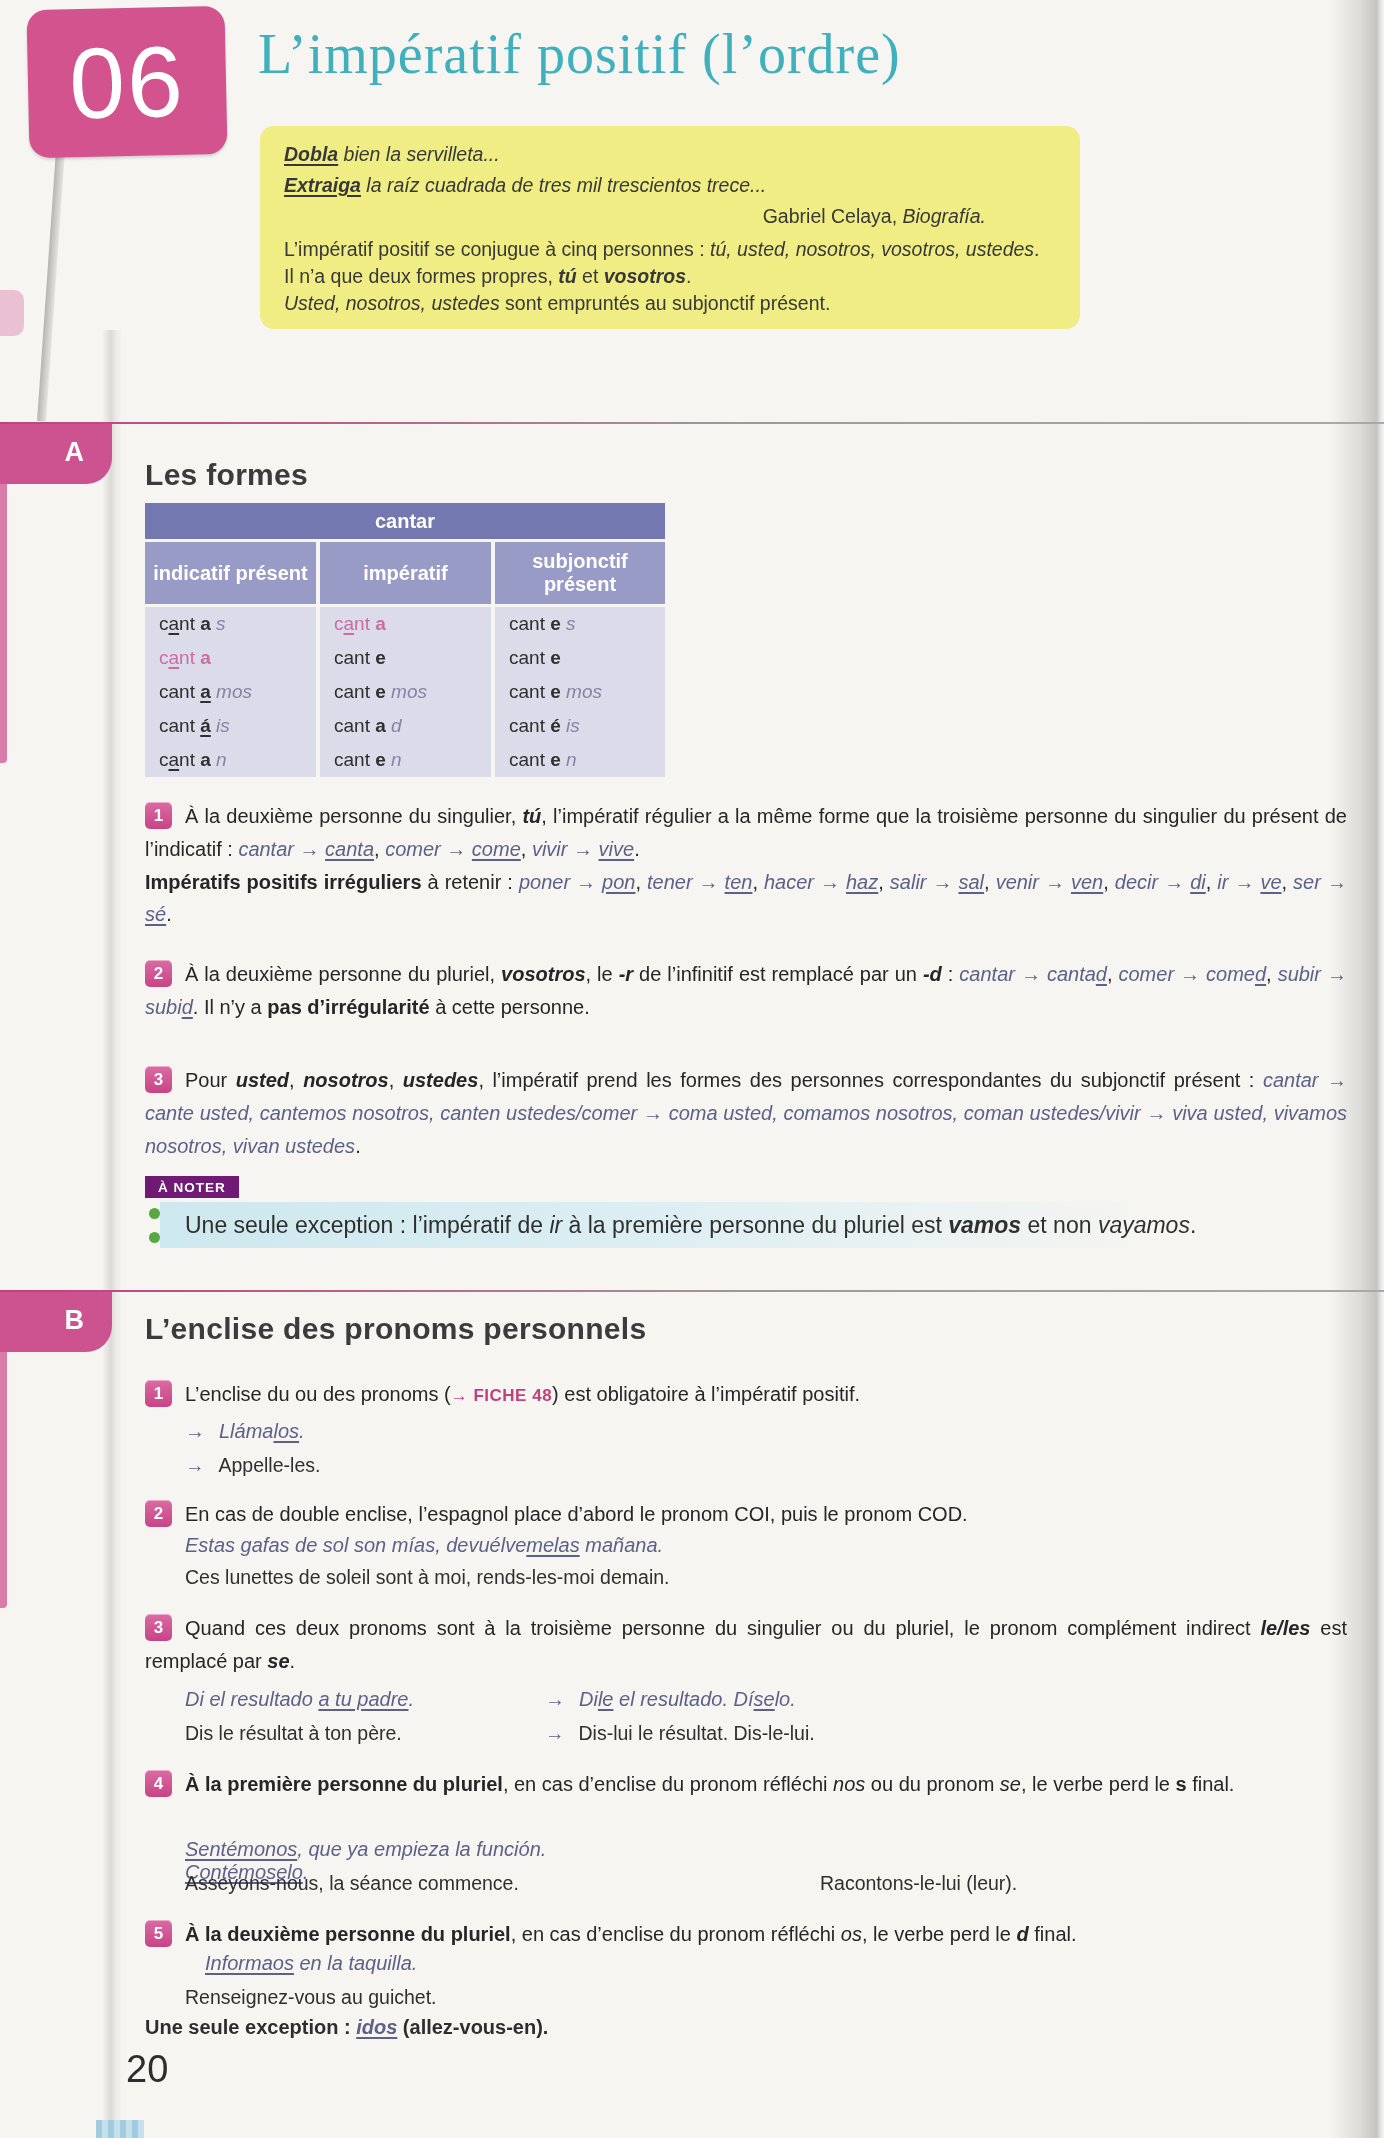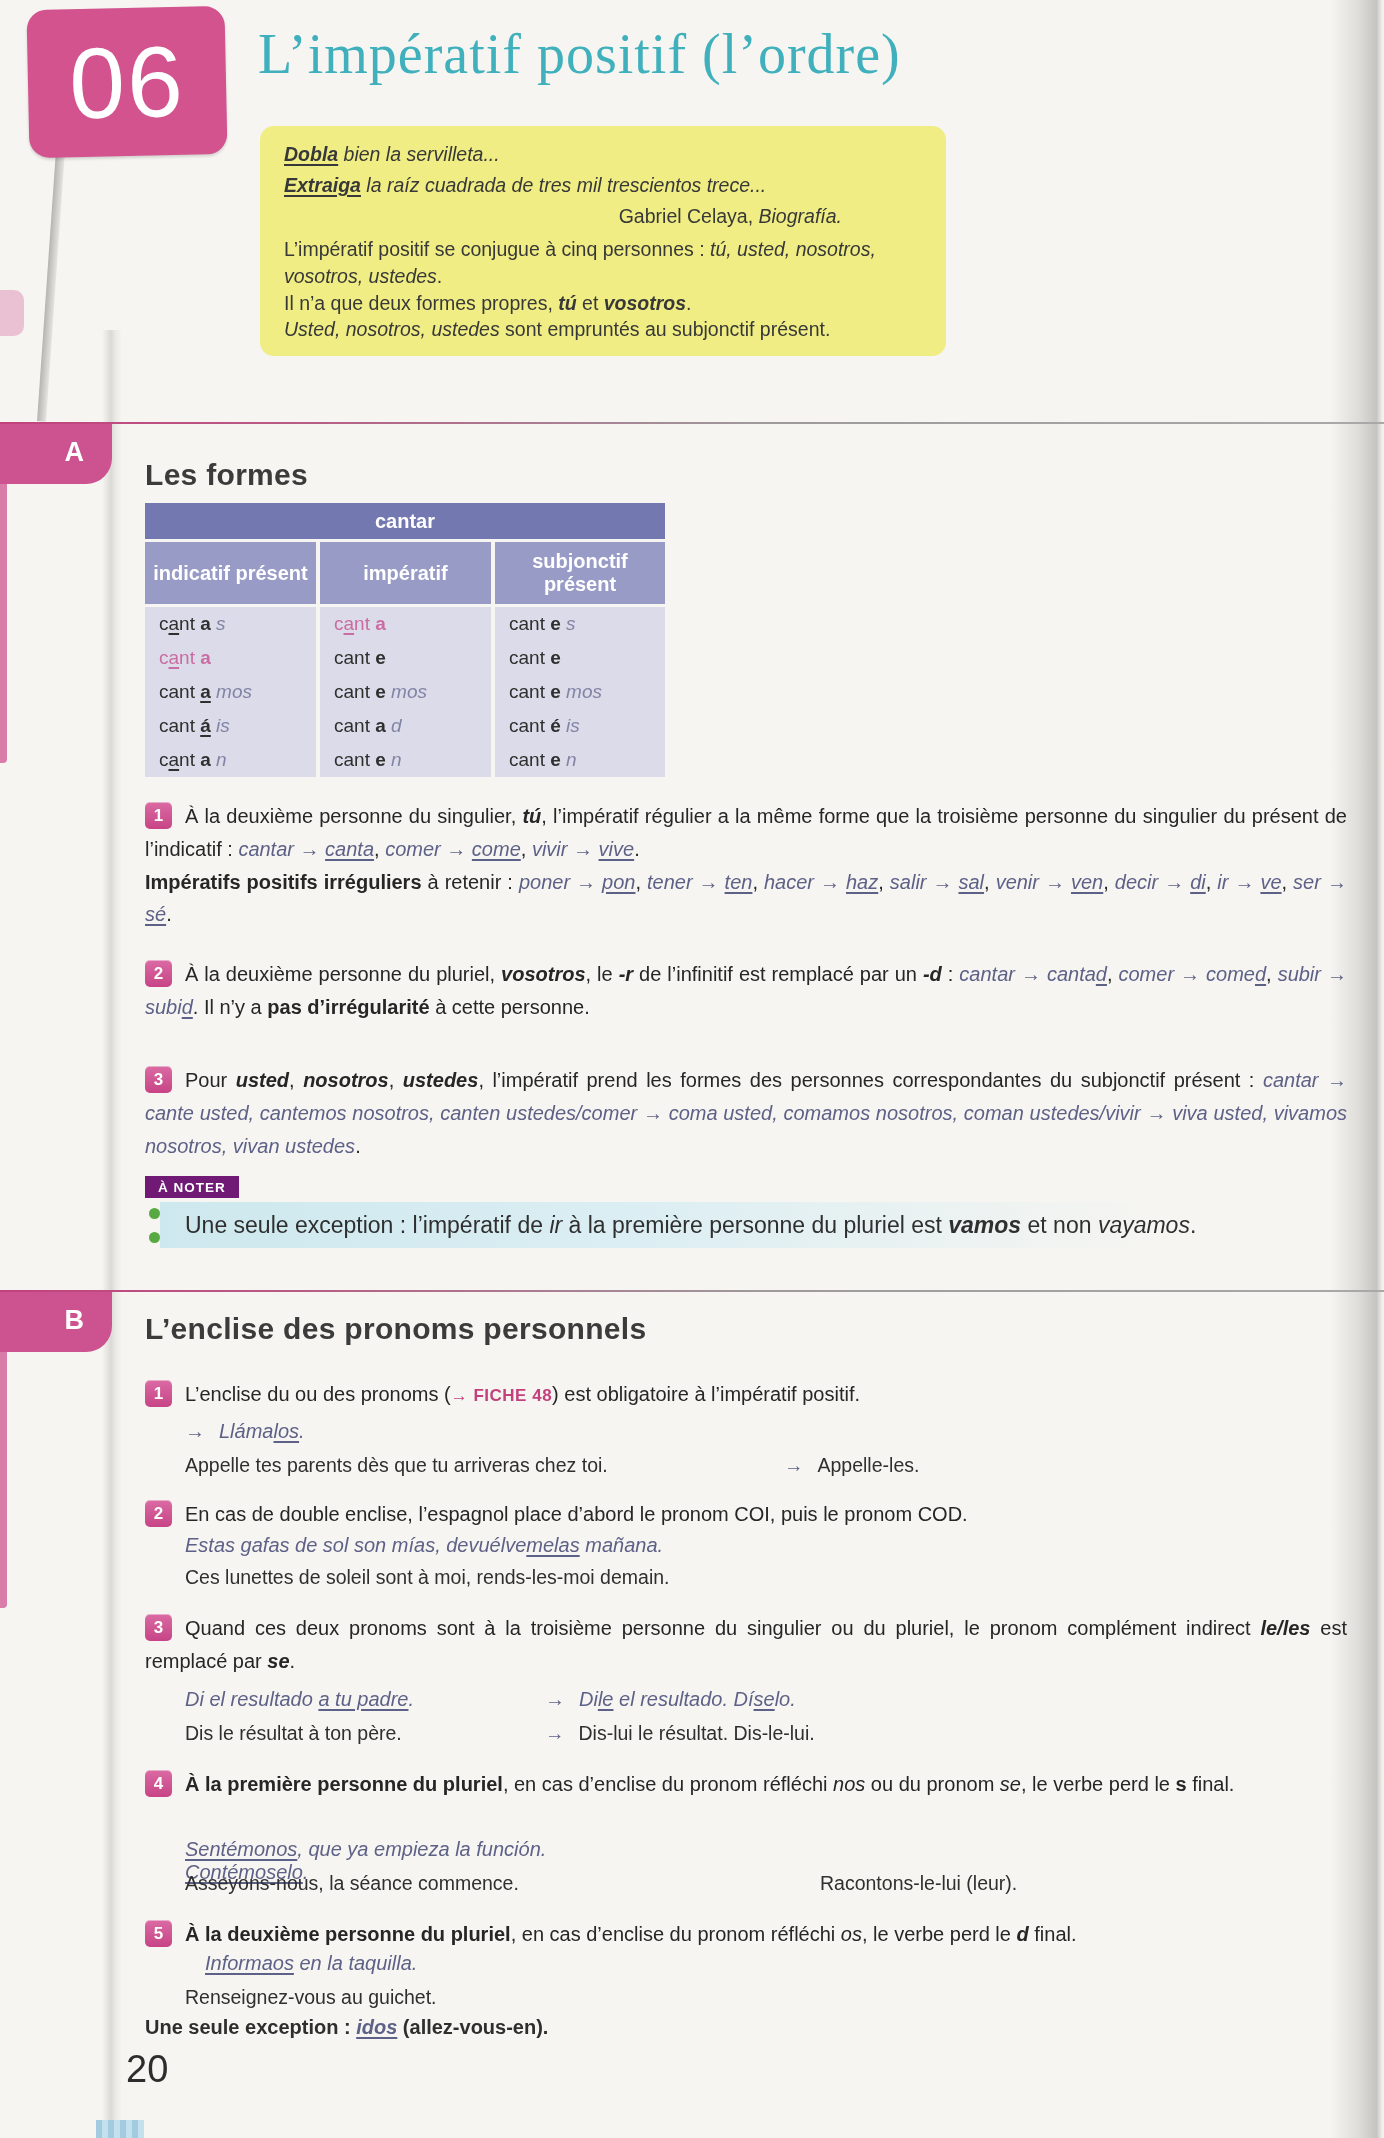--- a/index.html
+++ b/index.html
@@ -23,22 +23,22 @@
     background:repeating-linear-gradient(90deg,#a2cbdf 0 6px,#c3e0ec 6px 12px);}
 
   
   .unit-badge{left:28px;top:8px;width:198px;height:148px;background:#d2538e;border-radius:20px;
     transform:rotate(-1.2deg);box-shadow:0 2px 3px rgba(0,0,0,.15);
     display:flex;align-items:center;justify-content:center;}
   .unit-badge span{color:#fff;font-size:100px;font-weight:300;letter-spacing:2px;line-height:1;}
   .page-title{left:258px;top:22px;font-family:"Liberation Serif",serif;font-size:56px;color:#3fb0bc;letter-spacing:1px;}
 
   
-  .intro-box{left:260px;top:126px;width:686px;background:#efed83;border-radius:14px;
-    padding:15px 34px 13px 24px;box-sizing:border-box;font-size:19.5px;line-height:1.38;color:#383838;}
+  .intro-box{left:260px;top:126px;width:820px;background:#efed83;border-radius:14px;
+    padding:15px 24px 13px 24px;box-sizing:border-box;font-size:19.5px;line-height:1.38;color:#383838;}
   .intro-box .q{margin-bottom:4px;}
   .intro-box .attr{text-align:right;padding-right:70px;margin-bottom:6px;}
 
   
   .rule{left:0;width:1384px;height:2px;
     background:linear-gradient(90deg,#c2417d 0%,#b75d85 22%,#9e9a9c 55%,#a9a9a9 100%);}
   .side-tab{left:0;width:112px;height:60px;background:#cd5290;border-radius:0 0 26px 0;
     color:#fff;font-weight:700;font-size:27px;text-align:right;padding-right:28px;line-height:56px;box-sizing:border-box;}
 
   .sec-title{left:145px;font-size:30px;font-weight:700;color:#3b3b3b;letter-spacing:.3px;}
@@ -164,21 +164,20 @@
 <div class="abs sec-title" style="top:1312px;">L’enclise des pronoms personnels</div>
 
 <div class="abs para" style="top:1378px;">
   <span class="numbadge">1</span><span><span>L’enclise du ou des pronoms (</span><span class="st-f st-a">→ </span><span class="st-f">FICHE 48</span><span>) est obligatoire à l’impératif positif.</span></span>
 </div>
 <div class="abs ex-row" style="top:1420px;">
   <span class="ex-arrow">→</span>
   <span><span class="st-s">Lláma</span><span class="st-s st-u">los</span><span class="st-s">.</span></span>
 </div>
 <div class="abs ex-row tr-row" style="top:1454px;">
-  <span class="ex-left w599"><span>Appelle tes parents dès que tu arriveras chez toi.</span></span>
   <span class="ex-arrow">→</span>
   <span><span>Appelle-les.</span></span>
 </div>
 
 <div class="abs para" style="top:1498px;">
   <span class="numbadge">2</span><span><span>En cas de double enclise, l’espagnol place d’abord le pronom COI, puis le pronom COD.</span></span>
 </div>
 <div class="abs ex-row" style="top:1534px;">
   <span><span class="st-s">Estas gafas de sol son mías, devuélve</span><span class="st-s st-u">melas</span><span class="st-s"> mañana.</span></span>
 </div>

